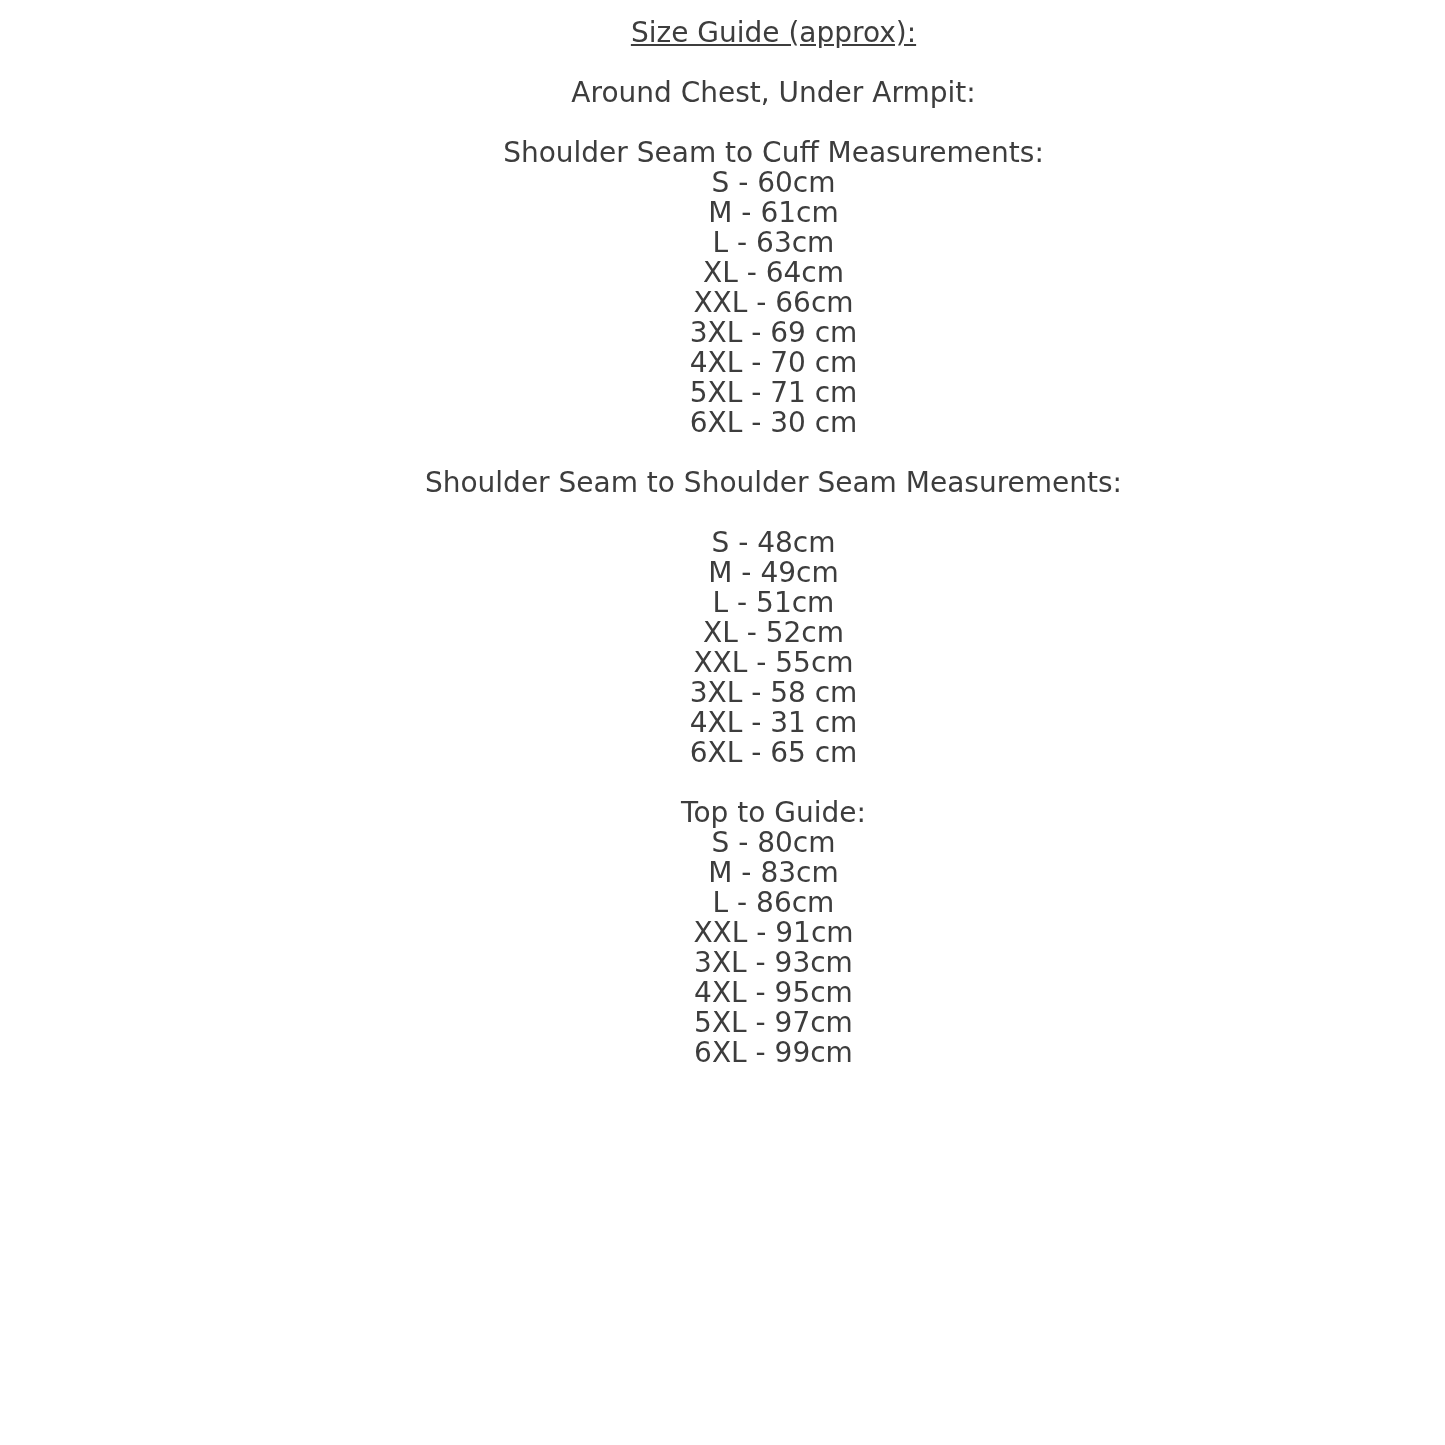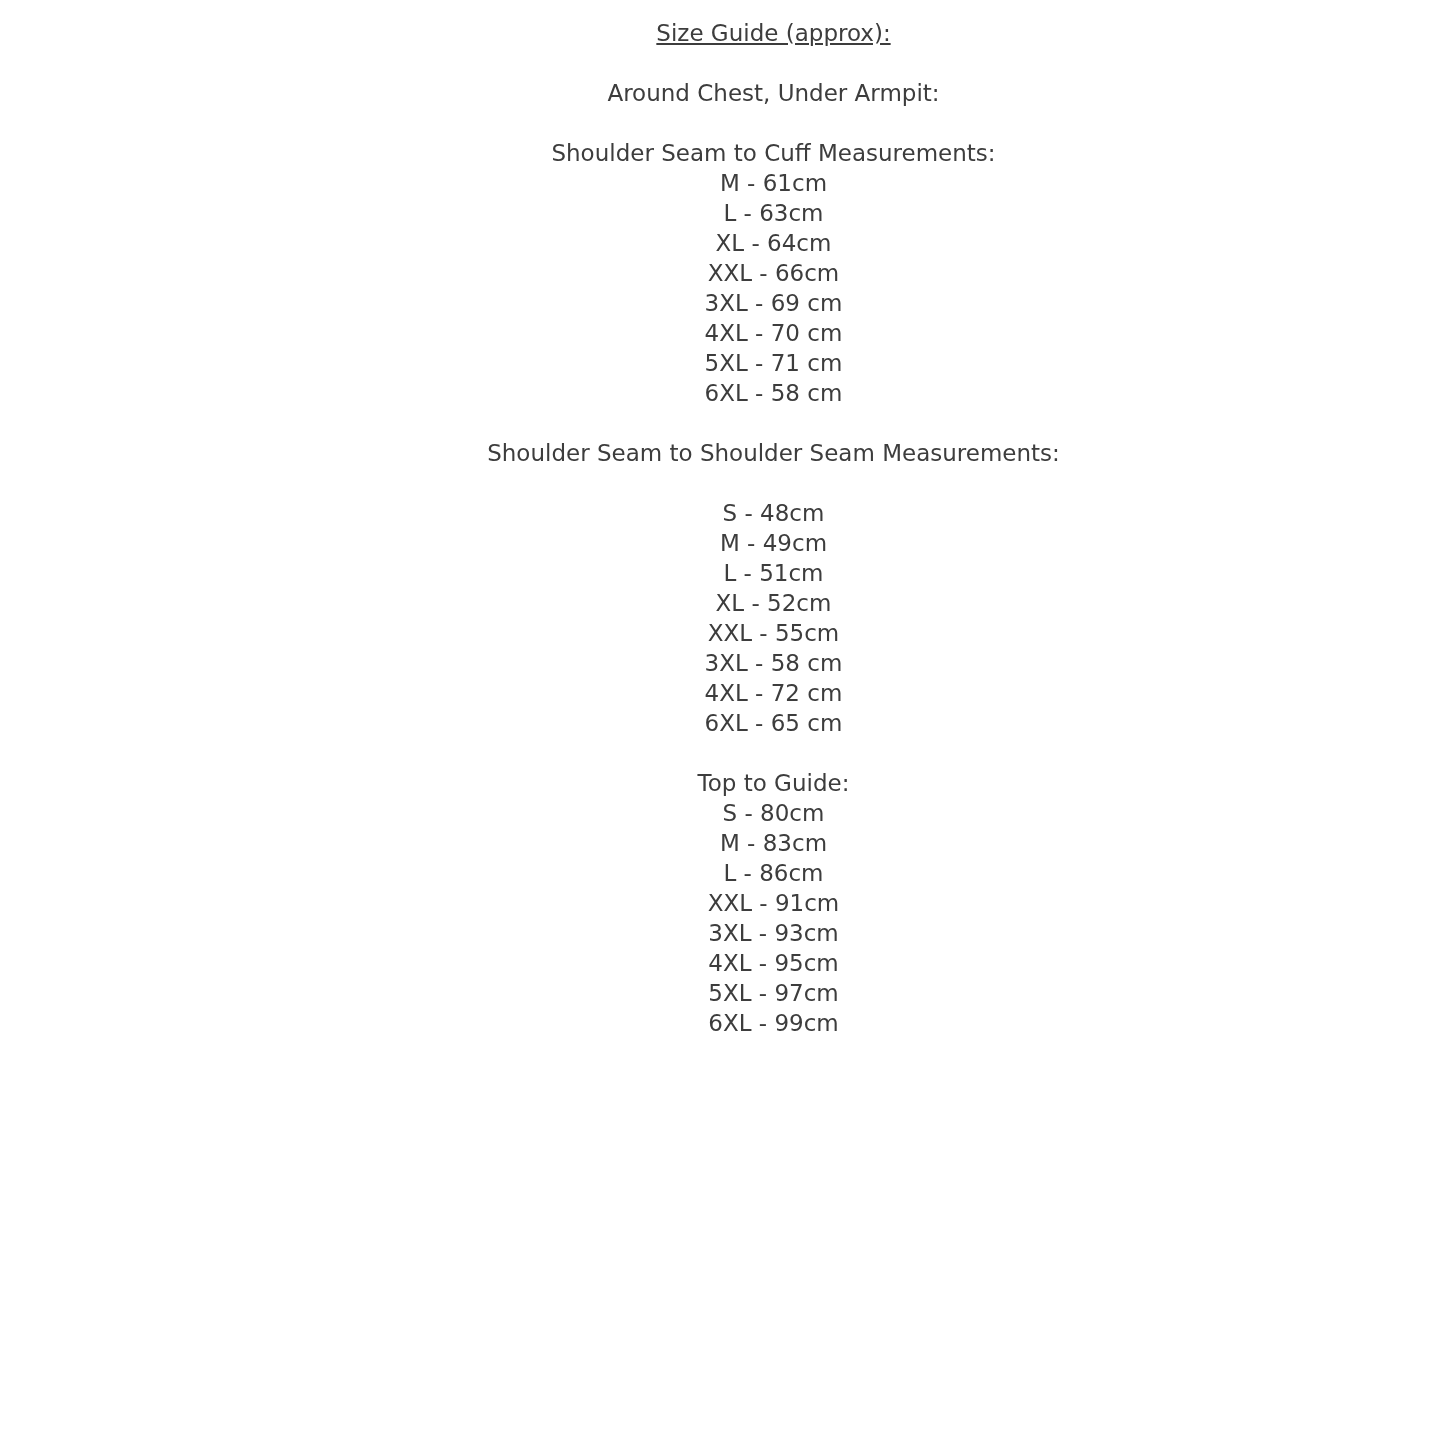--- a/index.html
+++ b/index.html
@@ -8,21 +8,21 @@
     background: #ffffff;
   }
   .page {
     width: 1445px;
     height: 1445px;
     box-sizing: border-box;
     padding-top: 18px;
     padding-left: 102px; 
     background: #ffffff;
     font-family: "DejaVu Sans", "Liberation Sans", sans-serif;
-    font-size: 23px;
+    font-size: 28px;
     line-height: 30px;
     color: #3d3d3d;
     text-align: center;
     overflow: hidden;
   }
   .doc-title {
     text-decoration: underline;
   }
   .section {
     margin-top: 30px; 
@@ -42,41 +42,42 @@
 
   <div class="doc-title">Size Guide (approx):</div>
 
   <div class="section">
     <div class="section-heading gap-after">Around Chest, Under Armpit:</div>
   </div>
 
   <div class="section">
     <div class="section-heading">Shoulder Seam to Cuff Measurements:</div>
     <div class="size-list">
+        <div>S - 60cm</div>
         <div>M - 61cm</div>
         <div>L - 63cm</div>
         <div>XL - 64cm</div>
         <div>XXL - 66cm</div>
         <div>3XL - 69 cm</div>
         <div>4XL - 70 cm</div>
         <div>5XL - 71 cm</div>
-        <div>6XL - 58 cm</div>
+        <div>6XL - 30 cm</div>
       </div>
   </div>
 
   <div class="section">
     <div class="section-heading gap-after">Shoulder Seam to Shoulder Seam Measurements:</div>
     <div class="size-list">
         <div>S - 48cm</div>
         <div>M - 49cm</div>
         <div>L - 51cm</div>
         <div>XL - 52cm</div>
         <div>XXL - 55cm</div>
         <div>3XL - 58 cm</div>
-        <div>4XL - 72 cm</div>
+        <div>4XL - 31 cm</div>
         <div>6XL - 65 cm</div>
       </div>
   </div>
 
   <div class="section">
     <div class="section-heading">Top to Guide:</div>
     <div class="size-list">
         <div>S - 80cm</div>
         <div>M - 83cm</div>
         <div>L - 86cm</div>

